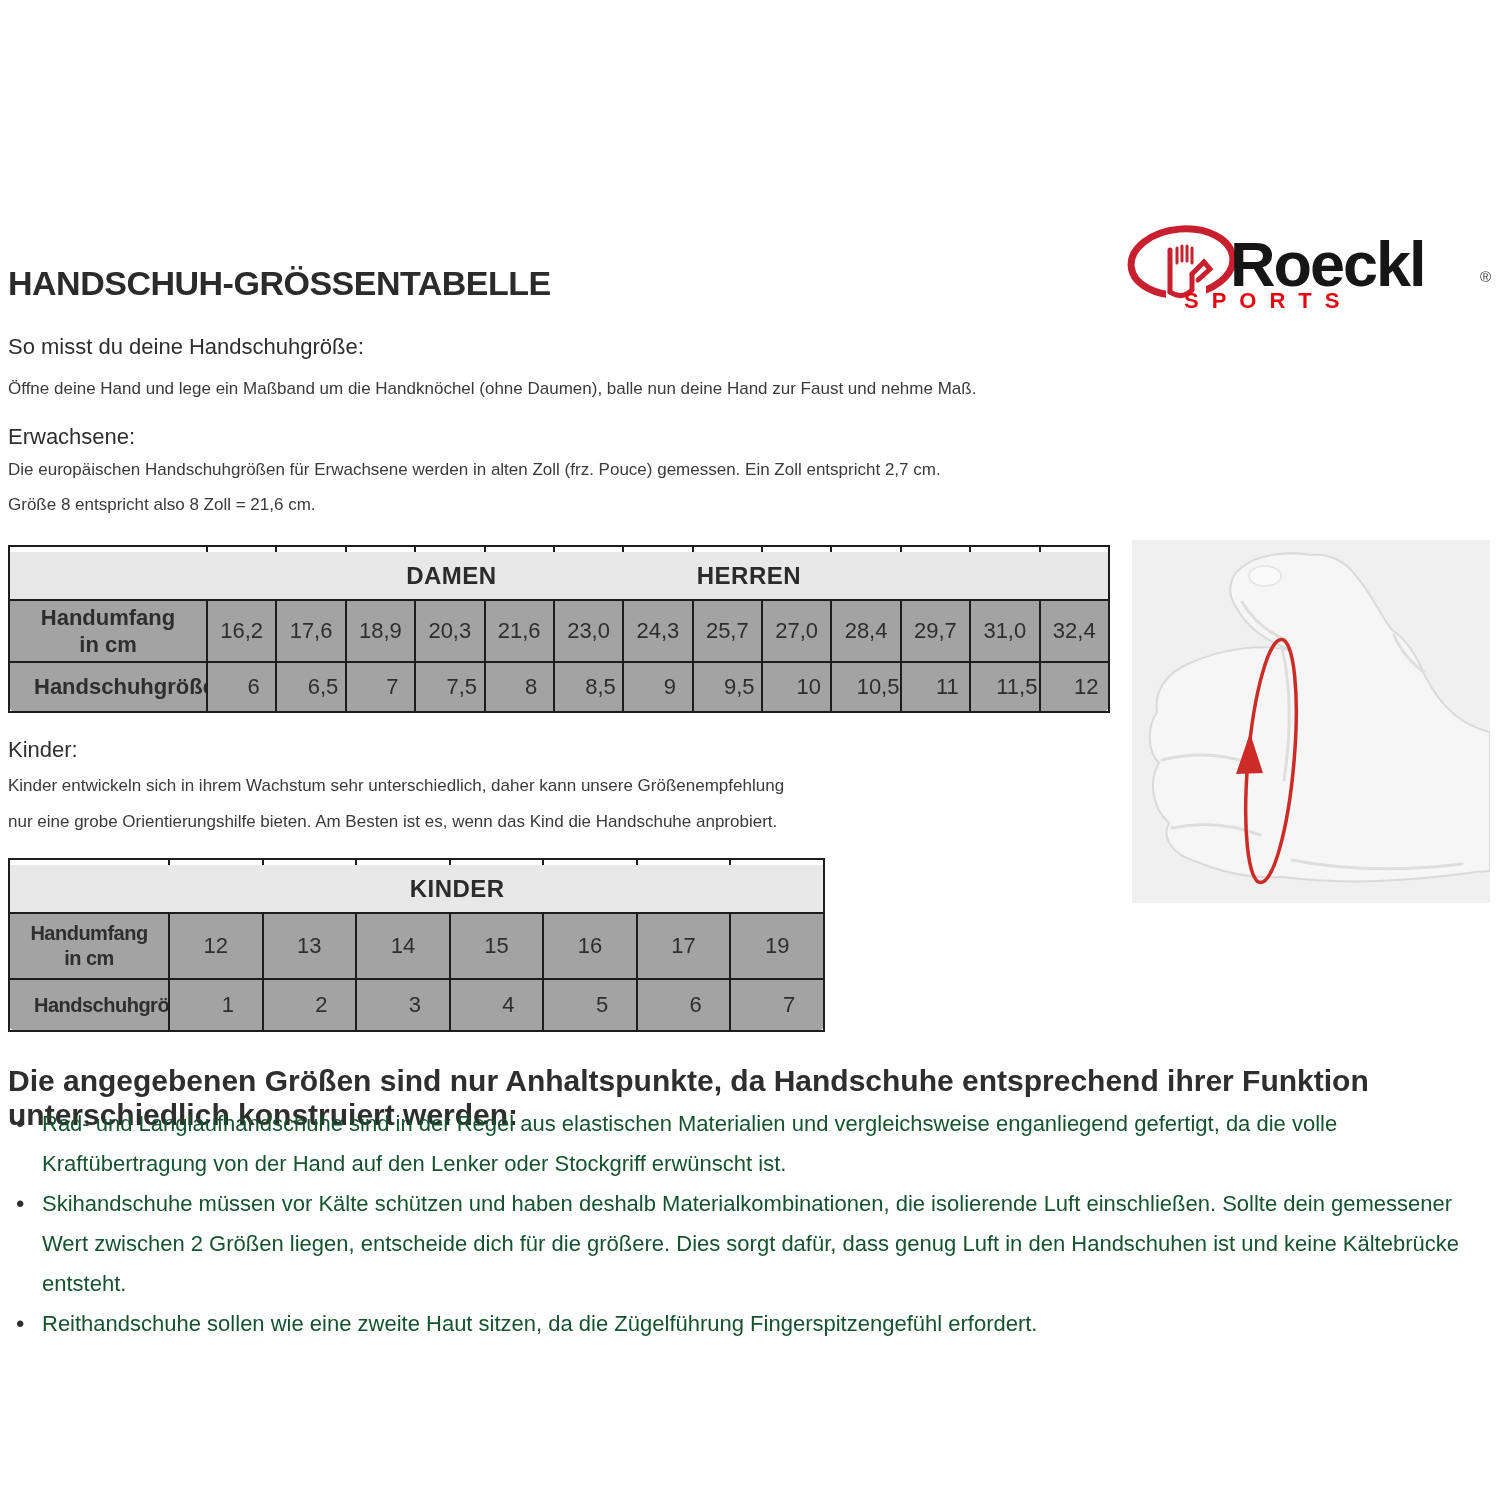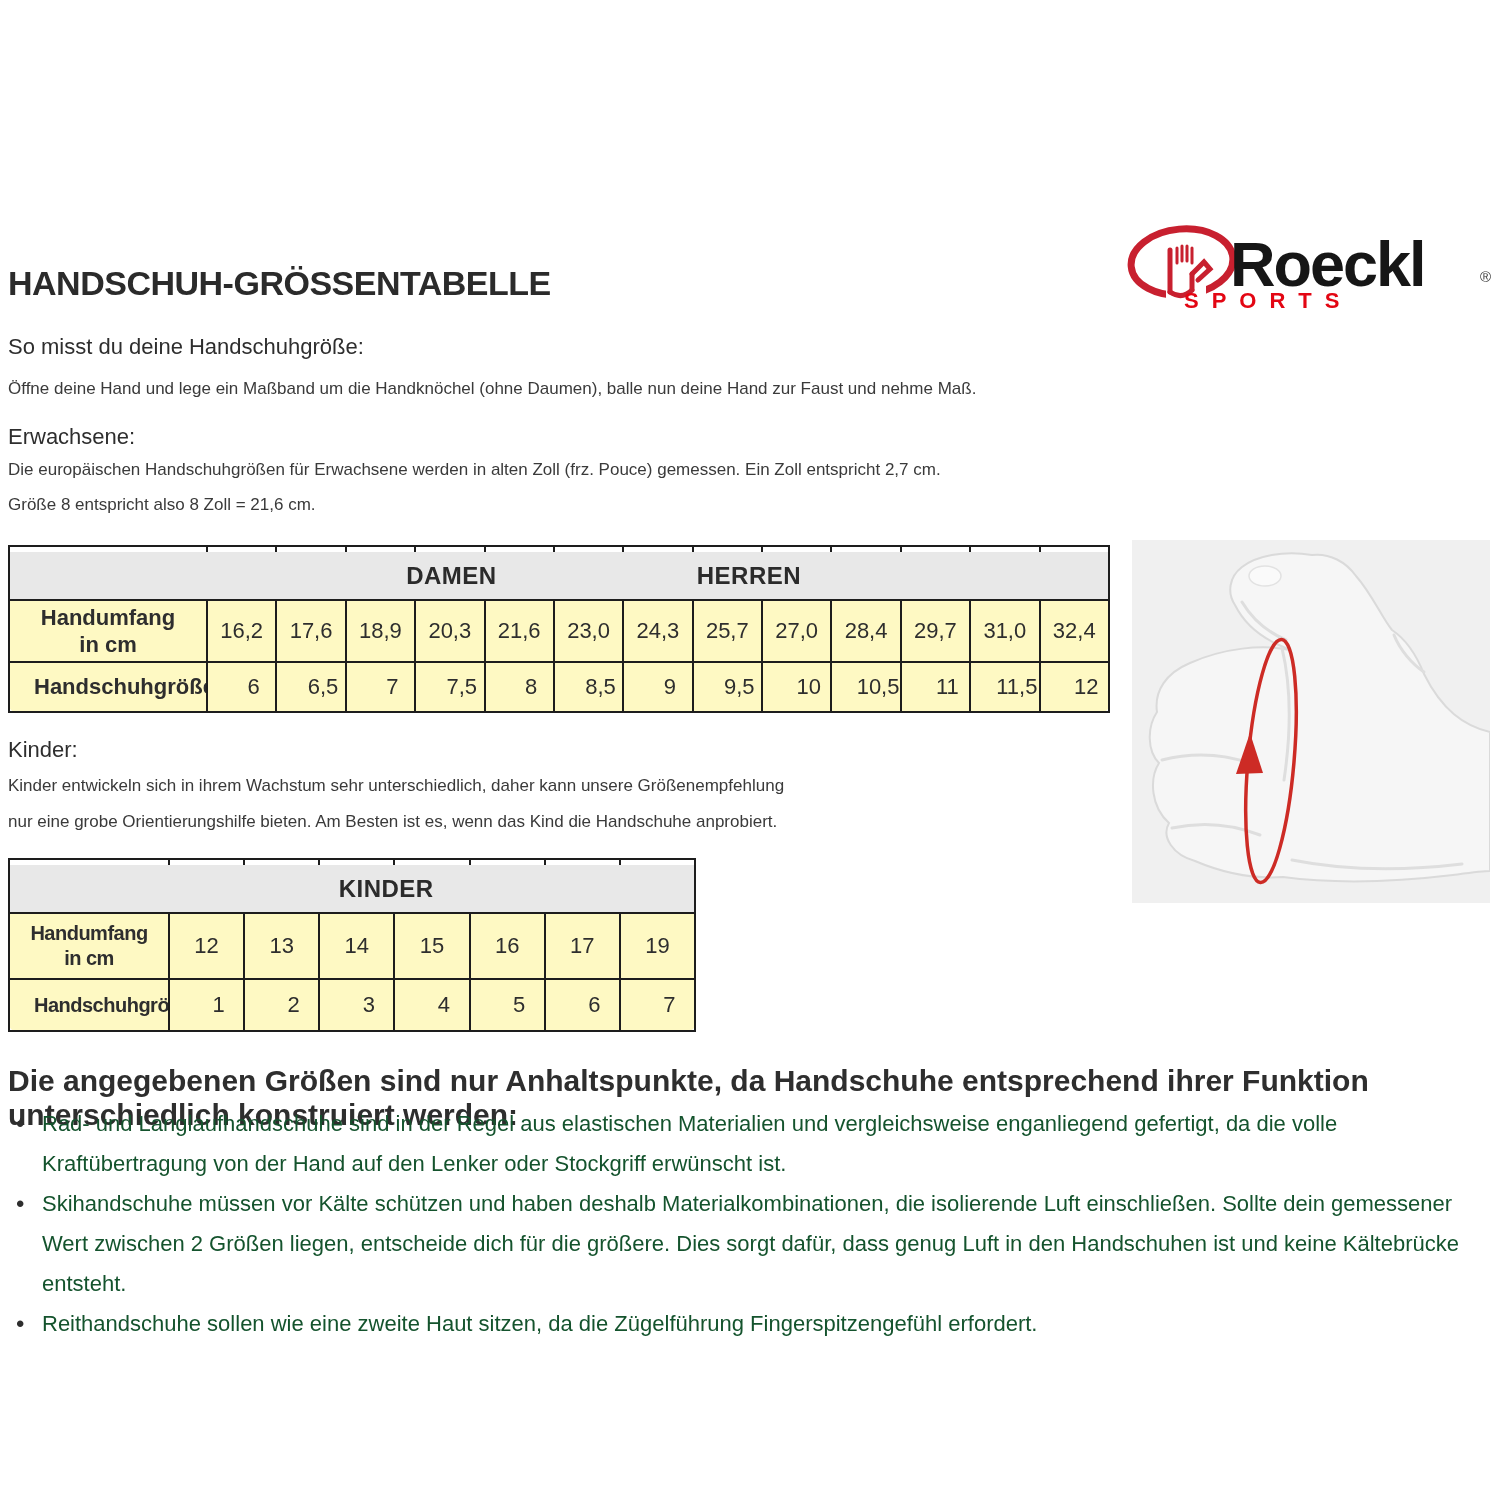--- a/index.html
+++ b/index.html
@@ -15,21 +15,21 @@
   .body-line { font-size:17px; color:#3a3a3a; white-space:nowrap; }
   .notes-head { font-size:30px; font-weight:bold; color:#2e2e2e; }
 
   
   .logo { width:380px; height:104px; }
   .brand-word { position:absolute; left:104px; top:8px; font-size:63px; font-weight:bold; color:#161616; letter-spacing:-2px; }
   .brand-reg { position:absolute; left:354px; top:48px; font-size:15px; color:#3b3b3b; }
   .sports-word { position:absolute; left:58px; top:68px; font-size:22px; font-weight:bold; color:#e30613; letter-spacing:13px; }
 
   
-  table.size-table { border-collapse:collapse; table-layout:fixed; background:#fef9c3;border-radius:10px; }
+  table.size-table { border-collapse:collapse; table-layout:fixed; background:#a3a3a3;border-radius:10px; }
   table.size-table td { border:2px solid #1d1d1d; text-align:center; vertical-align:middle;
                         font-size:22px; color:#2e2e2e; padding:0; overflow:hidden; }
   tr.ticks td { height:5px; background:#fff; border-bottom-style:none; }
   tr.band td { background:#e8e8e8; border-top-style:none; height:47px;
                font-weight:bold; font-size:24px; color:#2b2b2b; position:relative; letter-spacing:0.5px; }
   tr.band .grp { position:absolute; top:50%; transform:translate(-50%,-50%); white-space:nowrap; }
   td.lbl { text-align:left; font-weight:bold; padding:4px 6px 4px 13px; line-height:1.25; }
   .kids-table td.lbl { font-size:20px; letter-spacing:-0.5px; }
   tr.row-circ td { height:60px; }
   tr.row-size td { height:48px;padding-left:24px; }
@@ -151,21 +151,21 @@
       <td>11,5</td>
       <td>12</td>
     </tr>
   </tbody>
     </table>
 
   <div class="abs h-bold" style="left:8px; top:737px;">Kinder:</div>
   <div class="abs body-line" style="left:8px; top:776px;">Kinder entwickeln sich in ihrem Wachstum sehr unterschiedlich, daher kann unsere Größenempfehlung</div>
   <div class="abs body-line" style="left:8px; top:812px;">nur eine grobe Orientierungshilfe bieten. Am Besten ist es, wenn das Kind die Handschuhe anprobiert.</div>
 
-  <table class="abs size-table kids-table" style="left:8px; top:858px; width:688px;">
+  <table class="abs size-table kids-table" style="left:8px; top:858px; width:817px;">
     <colgroup>
       <col style="width:160px;">
         <col>
         <col>
         <col>
         <col>
         <col>
         <col>
         <col>
     </colgroup>

